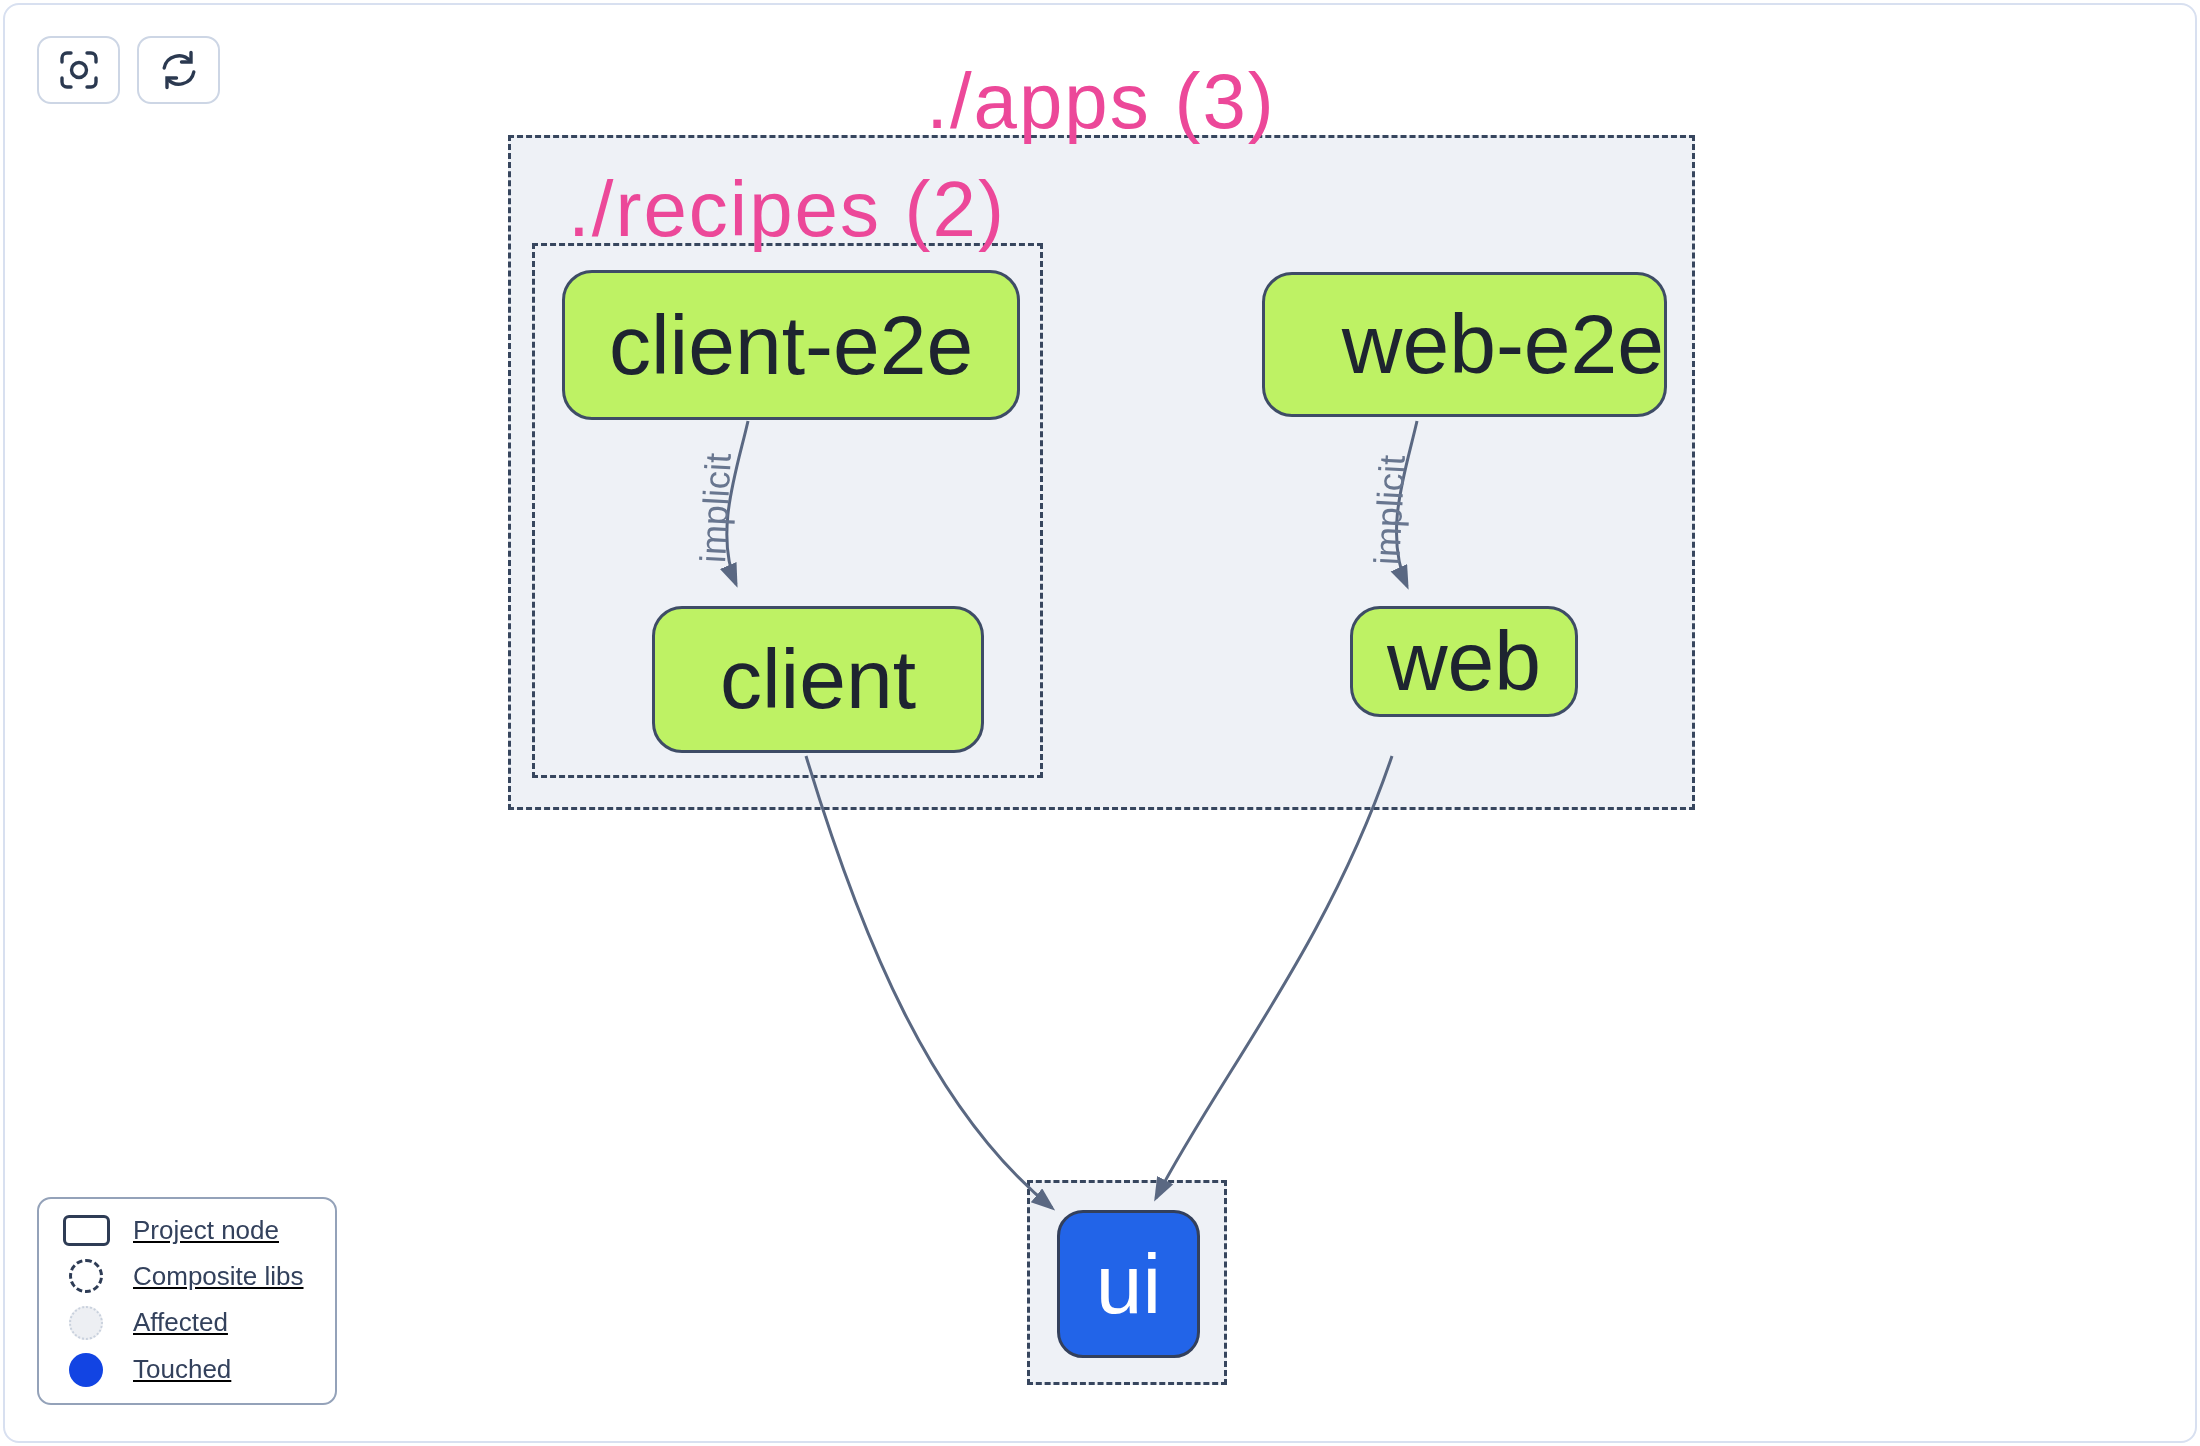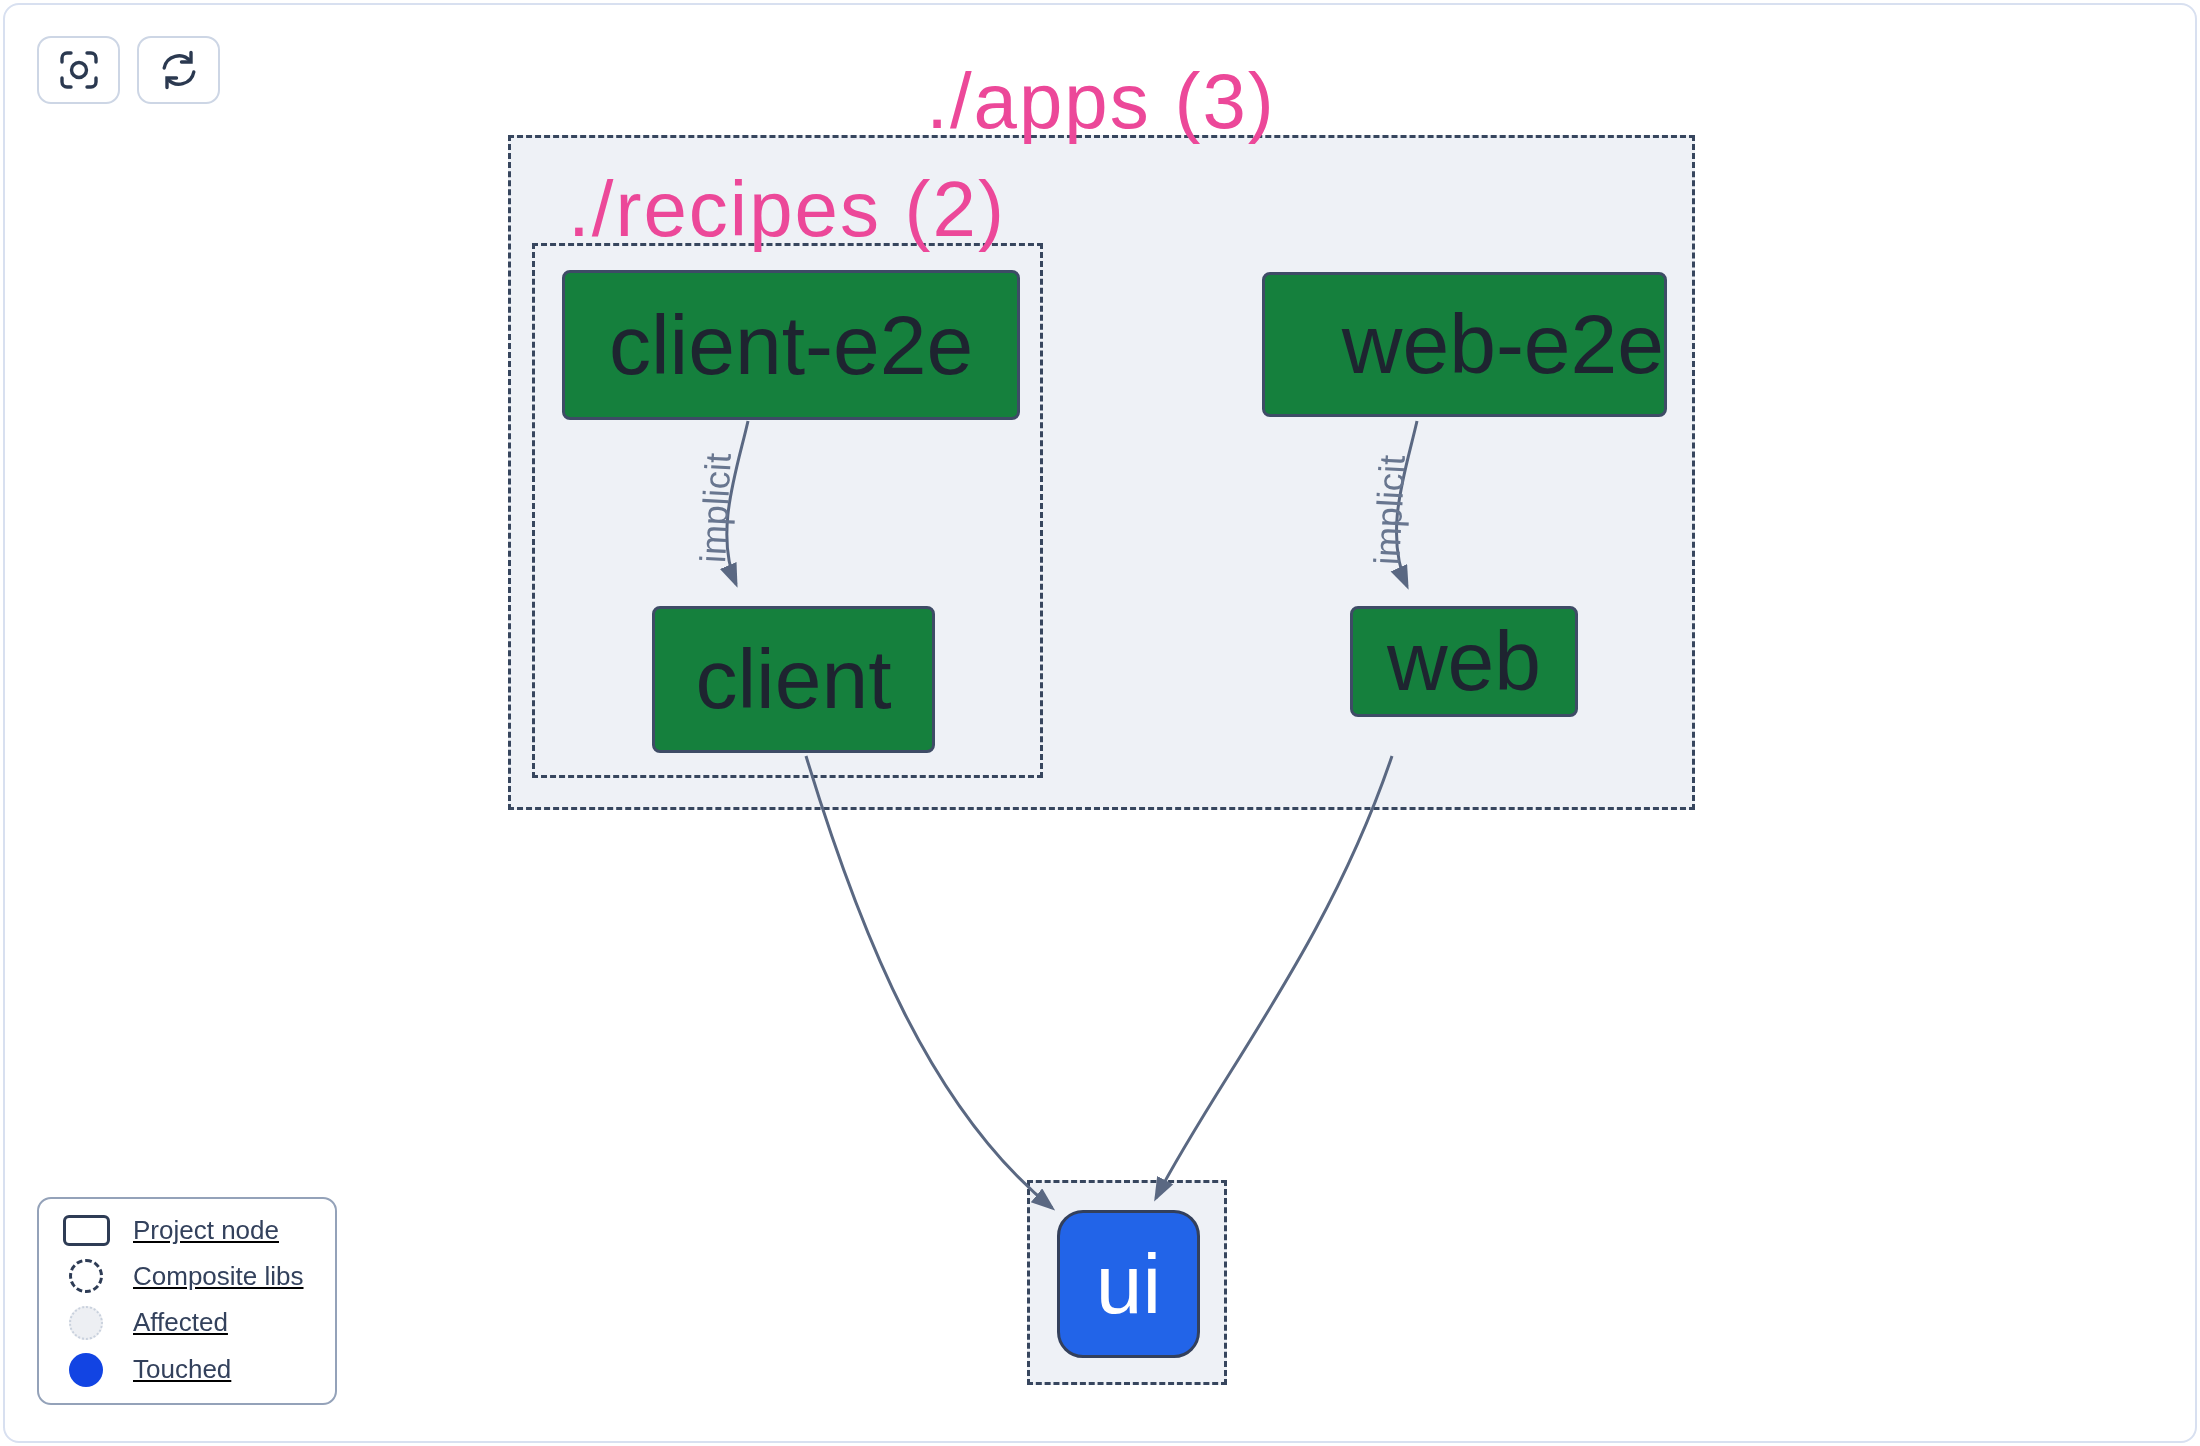--- a/index.html
+++ b/index.html
@@ -30,27 +30,27 @@
   #box-libs{left:1027px;top:1180px;width:200px;height:205px;z-index:1;}
   .composite-label{
     position:absolute;font-size:78px;line-height:1;color:#ec4899;
     letter-spacing:2px;white-space:nowrap;transform:translateX(-50%);z-index:2;
   }
   #label-apps{left:1101px;top:62px;}
   #label-recipes{left:787px;top:170px;}
   #label-libs{left:1110px;top:1107px;}
   
   .node{
-    position:absolute;background:#15803d;border:3px solid #3e4c66;border-radius:8px;
+    position:absolute;background:#bef264;border:3px solid #3e4c66;border-radius:30px;
     display:flex;align-items:center;justify-content:center;font-size:84px;
     color:#1e2430;z-index:4;cursor:pointer;white-space:nowrap;
   }
   #node-client-e2e{left:562px;top:270px;width:458px;height:150px;}
   #node-web-e2e{left:1262px;top:272px;width:405px;height:145px;justify-content:flex-end;}
-  #node-client{left:652px;top:606px;width:283px;height:147px;}
+  #node-client{left:652px;top:606px;width:332px;height:147px;}
   #node-web{left:1350px;top:606px;width:228px;height:111px;}
   #node-ui{
     left:1057px;top:1210px;width:143px;height:148px;background:#2264e8;
     border-color:#33405c;color:#ffffff;border-radius:26px;
   }
   
   #edges{position:absolute;left:0;top:0;z-index:3;}
   #edges path.edge{stroke:#5a6882;stroke-width:3;fill:none;}
   .edge-label{
     position:absolute;font-size:36px;color:#68768f;white-space:nowrap;

